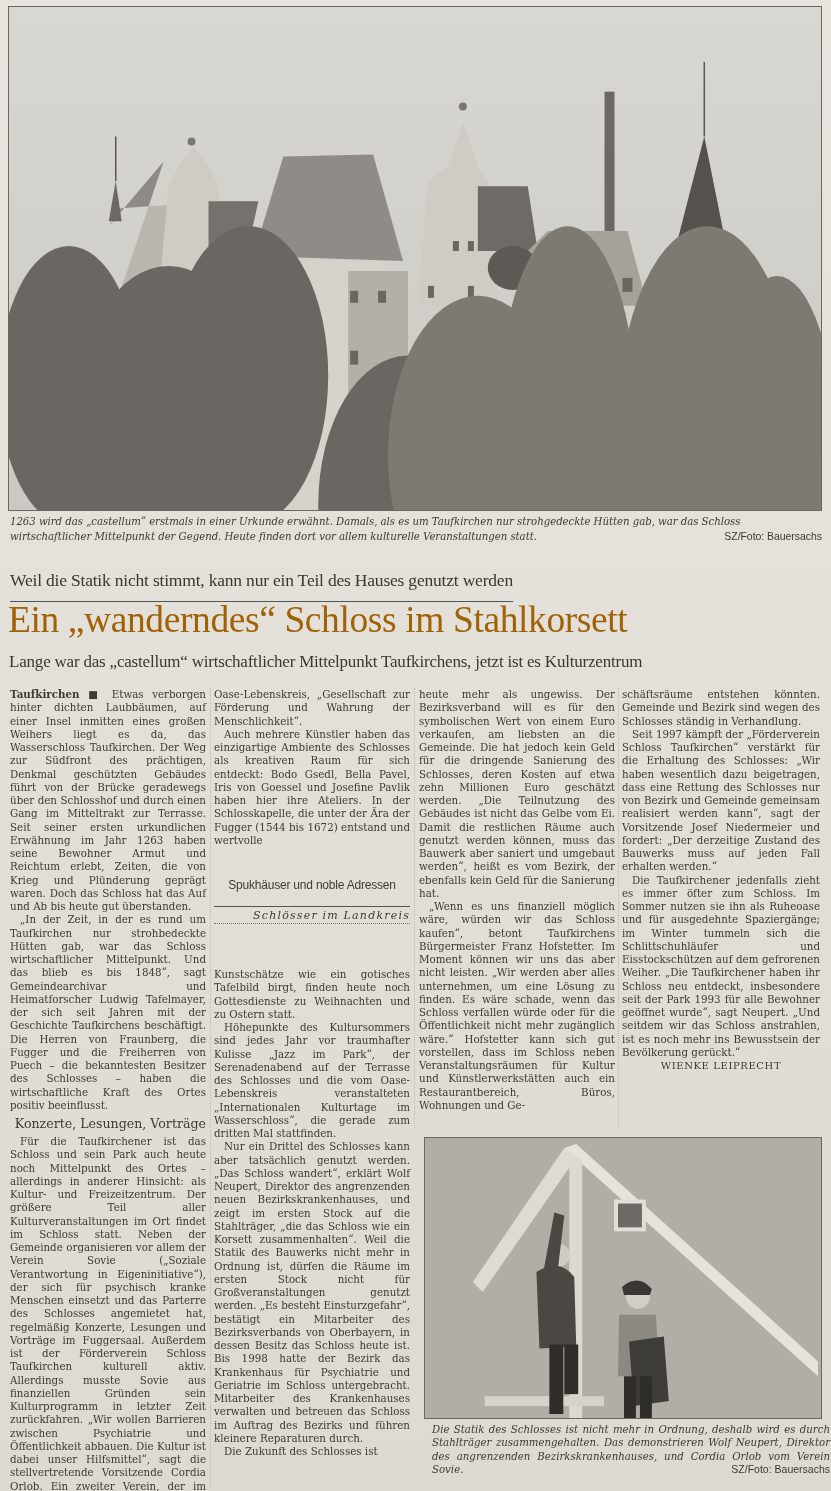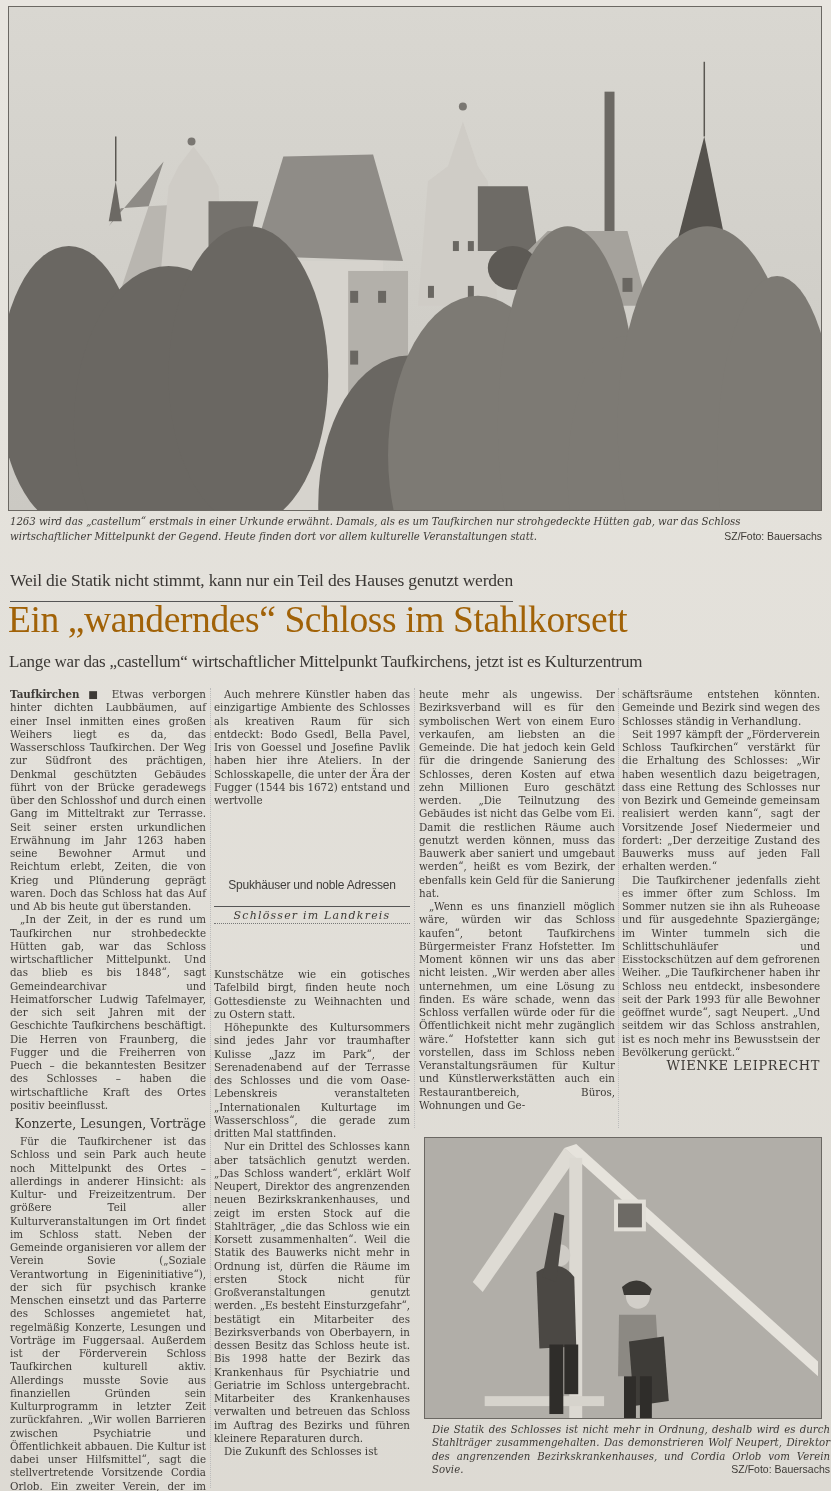--- a/index.html
+++ b/index.html
@@ -61,24 +61,24 @@
   .c4 { left:622px; top:688px; width:198px; }
   .box {
     position:absolute; left:214px; top:868px; width:196px; height:90px;
   }
   .box .box-title {
     font-family:"Liberation Sans", sans-serif; font-size:12px; line-height:22px;
     text-align:center; color:#3f3d3a; padding-top:6px; letter-spacing:-0.2px;
   }
   .box .rule { margin:10px 0 2px 0; border-top:1.5px solid #555; }
   .box .box-sub {
-    font-style:italic; font-size:11px; text-align:center; letter-spacing:1.2px; color:#3d3a36;
+    font-style:italic; font-size:11px; text-align:right; letter-spacing:1.2px; color:#3d3a36;
     border-bottom:1px dotted #777; padding-bottom:1px;
   }
-  .author { text-align:right; letter-spacing:0.6px; font-size:13px; text-indent:0 !important; }
+  .author { text-align:center; letter-spacing:0.6px; font-size:10px; text-indent:0 !important; }
   .photo-bot {
     position:absolute; left:424px; top:1137px; width:398px; height:282px;
     border:1px solid #6b6863; box-sizing:border-box; overflow:hidden; background:#b9b6b0;
   }
   .photo-bot svg { width:100%; height:100%; display:block; }
   .caption-bot {
     position:absolute; left:432px; top:1423px; width:398px;
     font-style:italic; font-size:10.2px; line-height:13.3px; color:#3d3a36;
     text-align:justify;
   }
@@ -176,20 +176,21 @@
   <p>„In der Zeit, in der es rund um Taufkirchen nur strohbedeckte Hütten gab, war das Schloss wirtschaftlicher Mittelpunkt. Und das blieb es bis 1848“, sagt Gemeindearchivar und Heimatforscher Ludwig Tafelmayer, der sich seit Jahren mit der Geschichte Taufkirchens beschäftigt. Die Herren von Fraunberg, die Fugger und die Freiherren von Puech – die bekanntesten Besitzer des Schlosses – haben die wirtschaftliche Kraft des Ortes positiv beeinflusst.</p>
   <h3>Konzerte, Lesungen, Vorträge</h3>
   <p>Für die Taufkirchener ist das Schloss und sein Park auch heute noch Mittelpunkt des Ortes – allerdings in anderer Hinsicht: als Kultur- und Freizeitzentrum. Der größere Teil aller Kulturveranstaltungen im Ort findet im Schloss statt. Neben der Gemeinde organisieren vor allem der Verein Sovie („Soziale Verantwortung in Eigeninitiative“), der sich für psychisch kranke Menschen einsetzt und das Parterre des Schlosses angemietet hat, regelmäßig Konzerte, Lesungen und Vorträge im Fuggersaal. Außerdem ist der Förderverein Schloss Taufkirchen kulturell aktiv. Allerdings musste Sovie aus finanziellen Gründen sein Kulturprogramm in letzter Zeit zurückfahren. „Wir wollen Barrieren zwischen Psychiatrie und Öffentlichkeit abbauen. Die Kultur ist dabei unser Hilfsmittel“, sagt die stellvertretende Vorsitzende Cordia Orlob. Ein zweiter Verein, der im Schloss seinen Sitz hat, ist der</p>
 </div>
 
 <div class="separator" style="left:210px;top:688px;height:800px;"></div>
 <div class="separator" style="left:414px;top:688px;height:440px;"></div>
 <div class="separator" style="left:618px;top:688px;height:440px;"></div>
 
 <div class="col c2">
+  <p class="first">Oase-Lebenskreis, „Gesellschaft zur Förderung und Wahrung der Menschlichkeit“.</p>
   <p>Auch mehrere Künstler haben das einzigartige Ambiente des Schlosses als kreativen Raum für sich entdeckt: Bodo Gsedl, Bella Pavel, Iris von Goessel und Josefine Pavlik haben hier ihre Ateliers. In der Schlosskapelle, die unter der Ära der Fugger (1544 bis 1672) entstand und wertvolle</p>
 </div>
 
 <div class="box">
   <div class="box-title">Spukhäuser und noble Adressen</div>
   <div class="rule"></div>
   <div class="box-sub">Schlösser im Landkreis</div>
 </div>
 
 <div class="col c2b">

